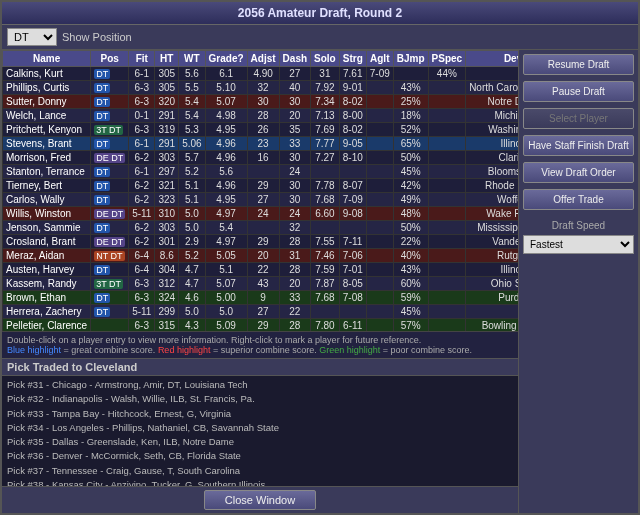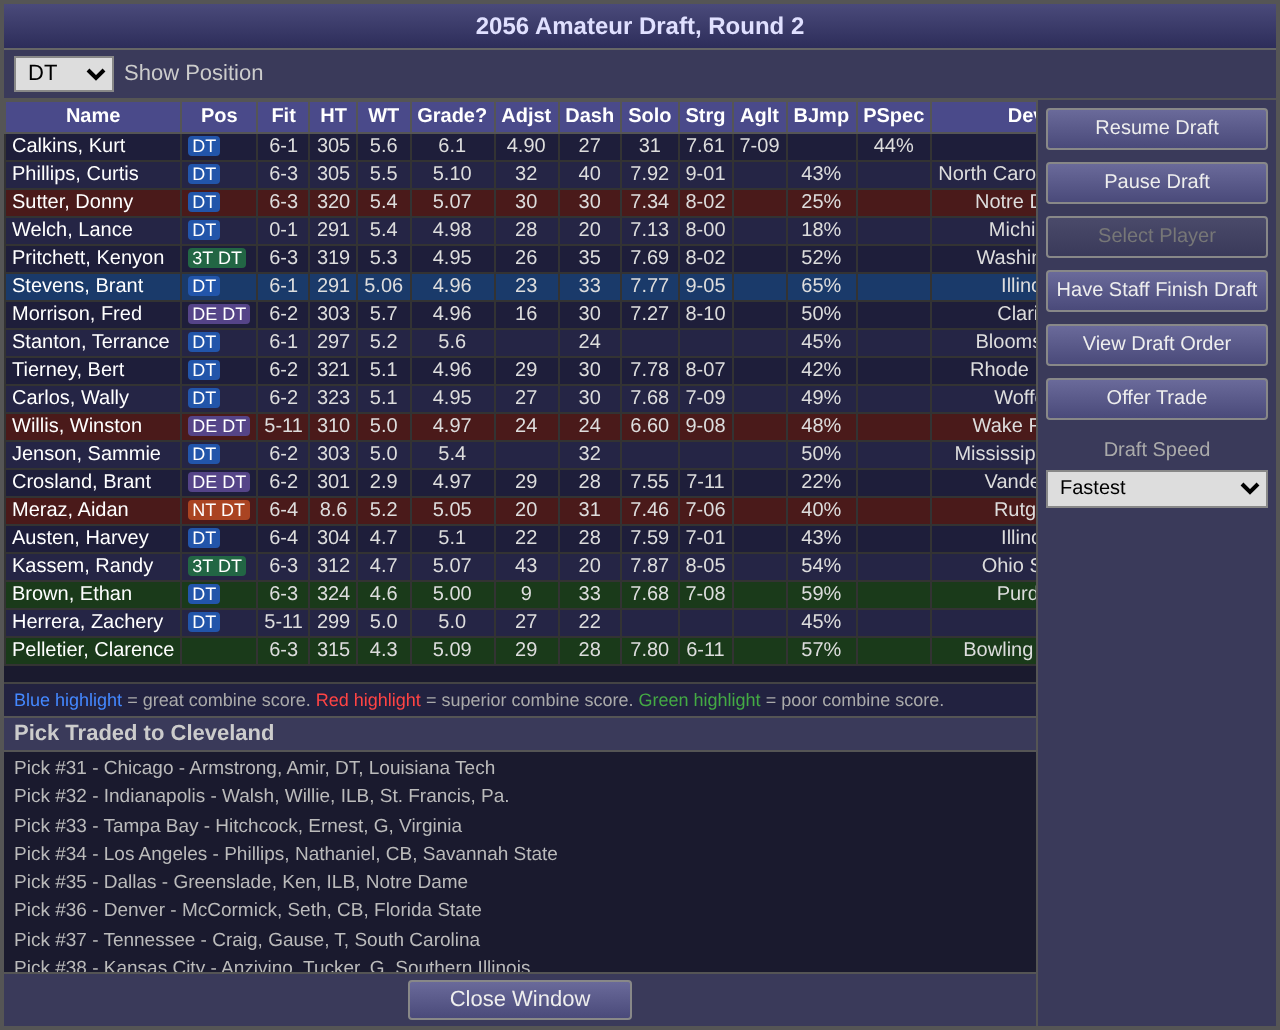--- a/index.html
+++ b/index.html
@@ -469,21 +469,21 @@
                 <td><span style="background:#226644;color:#fff;padding:0 2px;border-radius:2px;font-size:9px;">3T DT</span></td>
                 <td style="text-align:center;">6-3</td>
                 <td style="text-align:center;">312</td>
                 <td style="text-align:center;">4.7</td>
                 <td style="text-align:center;">5.07</td>
                 <td style="text-align:center;">43</td>
                 <td style="text-align:center;">20</td>
                 <td style="text-align:center;">7.87</td>
                 <td style="text-align:center;">8-05</td>
                 <td style="text-align:center;"></td>
-                <td style="text-align:center;">54%</td>
+                <td style="text-align:center;">60%</td>
                 <td style="text-align:center;"></td>
                 <td style="text-align:center;">Ohio State</td>
               </tr>
               <tr style="background:#1a3a1a;">
                 <td style="color:#fff;">Brown, Ethan</td>
                 <td><span style="background:#2255aa;color:#fff;padding:0 2px;border-radius:2px;font-size:9px;">DT</span></td>
                 <td style="text-align:center;">6-3</td>
                 <td style="text-align:center;">324</td>
                 <td style="text-align:center;">4.6</td>
                 <td style="text-align:center;">5.00</td>
@@ -526,20 +526,21 @@
                 <td style="text-align:center;"></td>
                 <td style="text-align:center;">57%</td>
                 <td style="text-align:center;"></td>
                 <td style="text-align:center;">Bowling Green</td>
               </tr>
             </tbody>
         </table>
       </div>
 
       <div class="legend-area">
+        <div>Double-click on a player entry to view more information. Right-click to mark a player for future reference.</div>
         <div>
           <span style="color:#4488ff;">Blue highlight</span>
           <span> = great combine score. </span>
           <span style="color:#ff4444;">Red highlight</span>
           <span> = superior combine score. </span>
           <span style="color:#44aa44;">Green highlight</span>
           <span> = poor combine score.</span>
         </div>
       </div>
 

